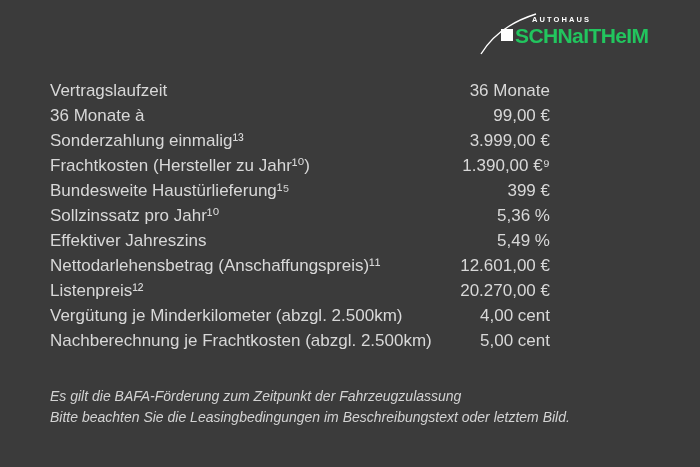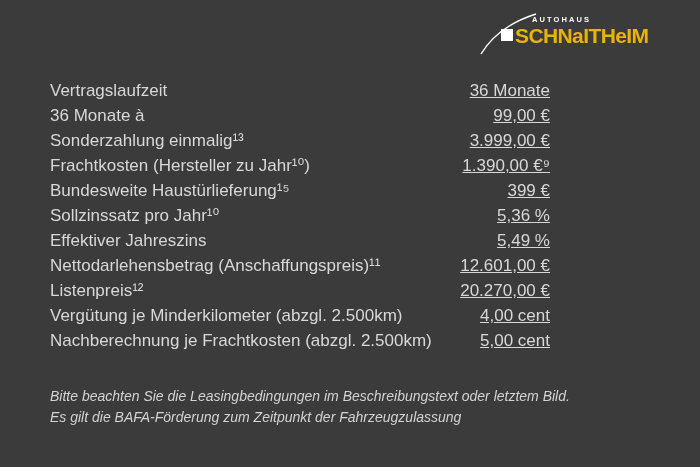--- a/index.html
+++ b/index.html
@@ -52,21 +52,21 @@
     height: 12px;
     background: #ffffff;
   }
   .logo-name {
     position: absolute;
     left: 37px;
     top: 17px;
     font-size: 21px;
     font-weight: bold;
     letter-spacing: -0.6px;
-    color: #eab308;
+    color: #22c55e;
     line-height: 1;
     white-space: nowrap;
   }
 
   
   .terms-table {
     position: absolute;
     left: 50px;
     top: 78px;
     width: 500px;
@@ -75,21 +75,21 @@
   }
   .terms-row {
     display: flex;
     justify-content: space-between;
     align-items: baseline;
     height: 25px;
     line-height: 25px;
     white-space: nowrap;
   }
   .terms-label { text-align: left; }
-  .terms-value { text-align: right; text-decoration: underline; }
+  .terms-value { text-align: right; }
 
   
   .footer {
     position: absolute;
     left: 50px;
     top: 386px;
     width: 610px;
     font-size: 14px;
     font-style: italic;
     color: #d3d3d3;
@@ -163,17 +163,17 @@
         <span class="terms-value">4,00 cent</span>
       </div>
 
       <div class="terms-row">
         <span class="terms-label">Nachberechnung je Frachtkosten (abzgl. 2.500km)</span>
         <span class="terms-value">5,00 cent</span>
       </div>
     </div>
 
   <div class="footer" style="color: rgb(211, 211, 211);">
+    <div>Es gilt die BAFA-Förderung zum Zeitpunkt der Fahrzeugzulassung</div>
     <div>Bitte beachten Sie die Leasingbedingungen im Beschreibungstext oder letztem Bild.</div>
-    <div>Es gilt die BAFA-Förderung zum Zeitpunkt der Fahrzeugzulassung</div>
   </div>
 
 </div>
 
 </body></html>

